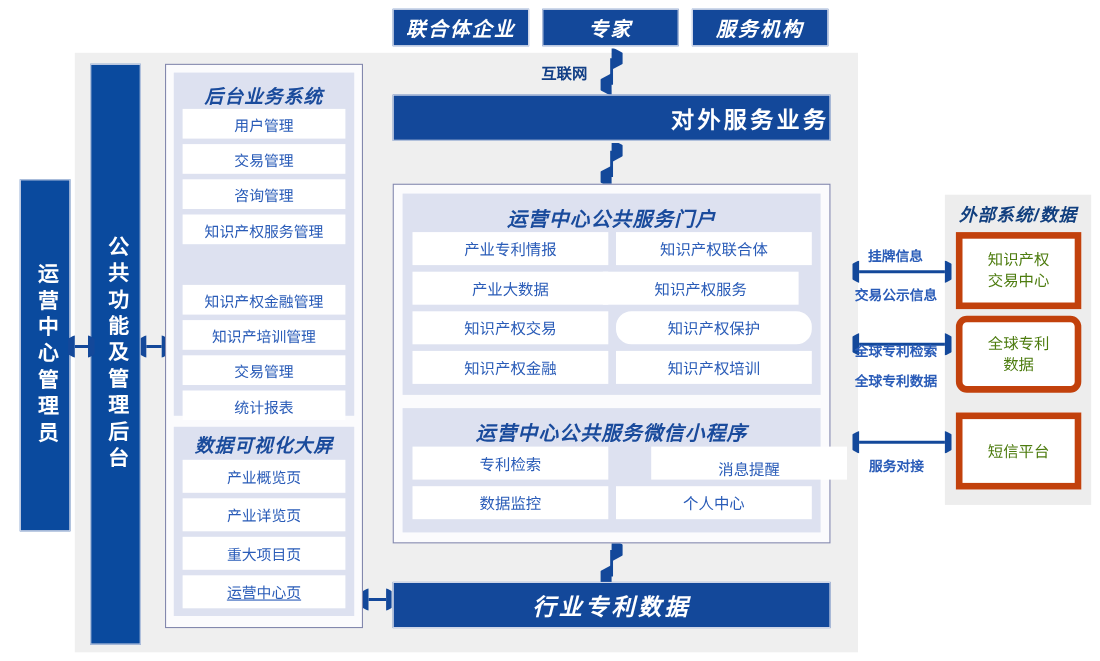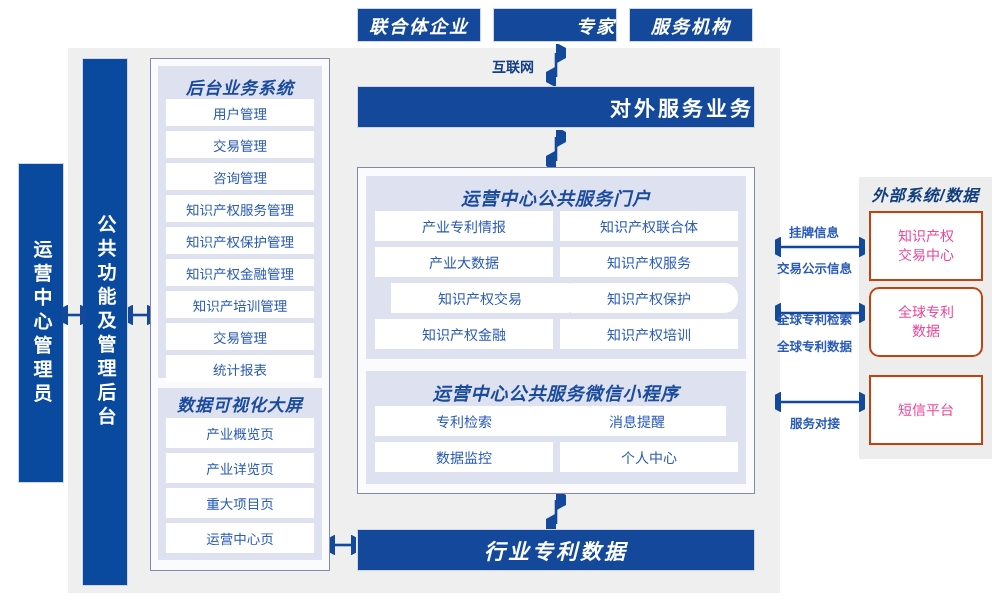--- a/index.html
+++ b/index.html
@@ -86,22 +86,22 @@
     align-items: center;
     justify-content: center;
     text-align: center;
     box-sizing: border-box;
     position: absolute;
   }
 
   .extbox {
     position: absolute;
     background: #ffffff;
-    border: 2px solid #c2410c;
-    color: #ec4899;
+    border: 6px solid #c2410c;
+    color: #4d7c0f;
     display: flex;
     align-items: center;
     justify-content: center;
     text-align: center;
     box-sizing: border-box;
     line-height: 1.35;
   }
 
   .lbl {
     position: absolute;
@@ -128,21 +128,21 @@
 </head>
 <body>
 
 <div id="canvas">
 
   <div class="graybg" style="left:68px; top:48px; width:712px; height:545px;"></div>
 
   <div class="dkbar" style="left:357px; top:8px; width:124px; height:34px; font-size:18px;">
     <span>联合体企业</span>
   </div>
-  <div class="dkbar" style="left:493px; top:8px; width:124px; height:34px; font-size:18px;justify-content:flex-end;">
+  <div class="dkbar" style="left:493px; top:8px; width:124px; height:34px; font-size:18px;">
     <span>专家</span>
   </div>
   <div class="dkbar" style="left:629px; top:8px; width:124px; height:34px; font-size:18px;">
     <span>服务机构</span>
   </div>
 
   <svg class="arrow" style="left:546px; top:44px;" width="20" height="42" viewBox="0 0 20 42">
     <defs>
       <marker id="ahU" markerWidth="9" markerHeight="9" refX="4.5" refY="8" orient="auto">
         <path d="M0.5,8 L4.5,0.5 L8.5,8 Z" fill="#13489a"></path>
@@ -197,23 +197,20 @@
     </div>
   <div class="cell" style="left:166px; top:131px; width:148px; height:27px; font-size:13.5px;">
     <span>交易管理</span>
     </div>
   <div class="cell" style="left:166px; top:163px; width:148px; height:27px; font-size:13.5px;">
     <span>咨询管理</span>
     </div>
   <div class="cell" style="left:166px; top:195px; width:148px; height:27px; font-size:13.5px;">
     <span>知识产权服务管理</span>
     </div>
-  <div class="cell" style="left:166px; top:227px; width:148px; height:27px; font-size:13.5px;">
-    <span>知识产权保护管理</span>
-    </div>
   <div class="cell" style="left:166px; top:259px; width:148px; height:27px; font-size:13.5px;">
     <span>知识产权金融管理</span>
     </div>
   <div class="cell" style="left:166px; top:291px; width:148px; height:27px; font-size:13.5px;">
     <span>知识产培训管理</span>
     </div>
   <div class="cell" style="left:166px; top:323px; width:148px; height:27px; font-size:13.5px;">
     <span>交易管理</span>
     </div>
   <div class="cell" style="left:166px; top:355px; width:148px; height:27px; font-size:13.5px;">
@@ -225,21 +222,21 @@
 
   <div class="cell" style="left:166px; top:418px; width:148px; height:30px; font-size:13.5px;">
     <span>产业概览页</span>
     </div>
   <div class="cell" style="left:166px; top:453px; width:148px; height:30px; font-size:13.5px;">
     <span>产业详览页</span>
     </div>
   <div class="cell" style="left:166px; top:488px; width:148px; height:30px; font-size:13.5px;">
     <span>重大项目页</span>
     </div>
-  <div class="cell" style="left:166px; top:523px; width:148px; height:30px; font-size:13.5px;">
+  <div class="cell" style="left:166px; top:523px; width:148px; height:30px; font-size:13.5px;text-decoration:underline;">
     <span>运营中心页</span>
     </div>
 
   <svg class="arrow" style="left:330px; top:535px;" width="26" height="20" viewBox="0 0 26 20">
     <line x1="5" y1="10" x2="21" y2="10" stroke="#13489a" stroke-width="2.6" marker-start="url(#ahL)" marker-end="url(#ahR)"></line>
   </svg>
 
   <div class="outline" style="left:357px; top:167px; width:398px; height:327px;"></div>
 
   <div class="panel" style="left:366px; top:176px; width:380px; height:183px;"></div>
@@ -247,43 +244,43 @@
 
   <div class="cell" style="left:375px; top:211px; width:178px; height:30px; font-size:14px;">
     <span>产业专利情报</span>
     </div>
   <div class="cell" style="left:560px; top:211px; width:178px; height:30px; font-size:14px;">
     <span>知识产权联合体</span>
     </div>
   <div class="cell" style="left:375px; top:247px; width:178px; height:30px; font-size:14px;justify-content:center;">
     <span>产业大数据</span>
     </div>
-  <div class="cell" style="left:560px; top:247px; width:178px; height:30px; font-size:14px;">
+  <div class="cell" style="left:548px; top:247px; width:178px; height:30px; font-size:14px;">
     <span>知识产权服务</span>
     </div>
-  <div class="cell" style="left:375px; top:283px; width:178px; height:30px; font-size:14px;margin-left:16px;">
+  <div class="cell" style="left:375px; top:283px; width:178px; height:30px; font-size:14px;">
     <span>知识产权交易</span>
     </div>
   <div class="cell" style="left:560px; top:283px; width:178px; height:30px; font-size:14px;border-radius:14px;">
     <span>知识产权保护</span>
     </div>
   <div class="cell" style="left:375px; top:319px; width:178px; height:30px; font-size:14px;text-align:center;">
     <span>知识产权金融</span>
     </div>
   <div class="cell" style="left:560px; top:319px; width:178px; height:30px; font-size:14px;">
     <span>知识产权培训</span>
     </div>
 
   <div class="panel" style="left:366px; top:371px; width:380px; height:113px;"></div>
   <div class="panel-title" style="position:absolute; left:366px; top:379px; width:380px; font-size:18px;">运营中心公共服务微信小程序</div>
 
   <div class="cell" style="left:375px; top:406px; width:178px; height:30px; font-size:14px;">
     <span>专利检索</span>
     </div>
-  <div class="cell" style="left:548px; top:406px; width:178px; height:30px; font-size:14px;">
+  <div class="cell" style="left:592px; top:406px; width:178px; height:30px; font-size:14px;align-items:flex-end;">
     <span>消息提醒</span>
     </div>
   <div class="cell" style="left:375px; top:442px; width:178px; height:30px; font-size:14px;">
     <span>数据监控</span>
     </div>
   <div class="cell" style="left:560px; top:442px; width:178px; height:30px; font-size:14px;">
     <span>个人中心</span>
     </div>
 
   <svg class="arrow" style="left:546px; top:494px;" width="20" height="36" viewBox="0 0 20 36">

